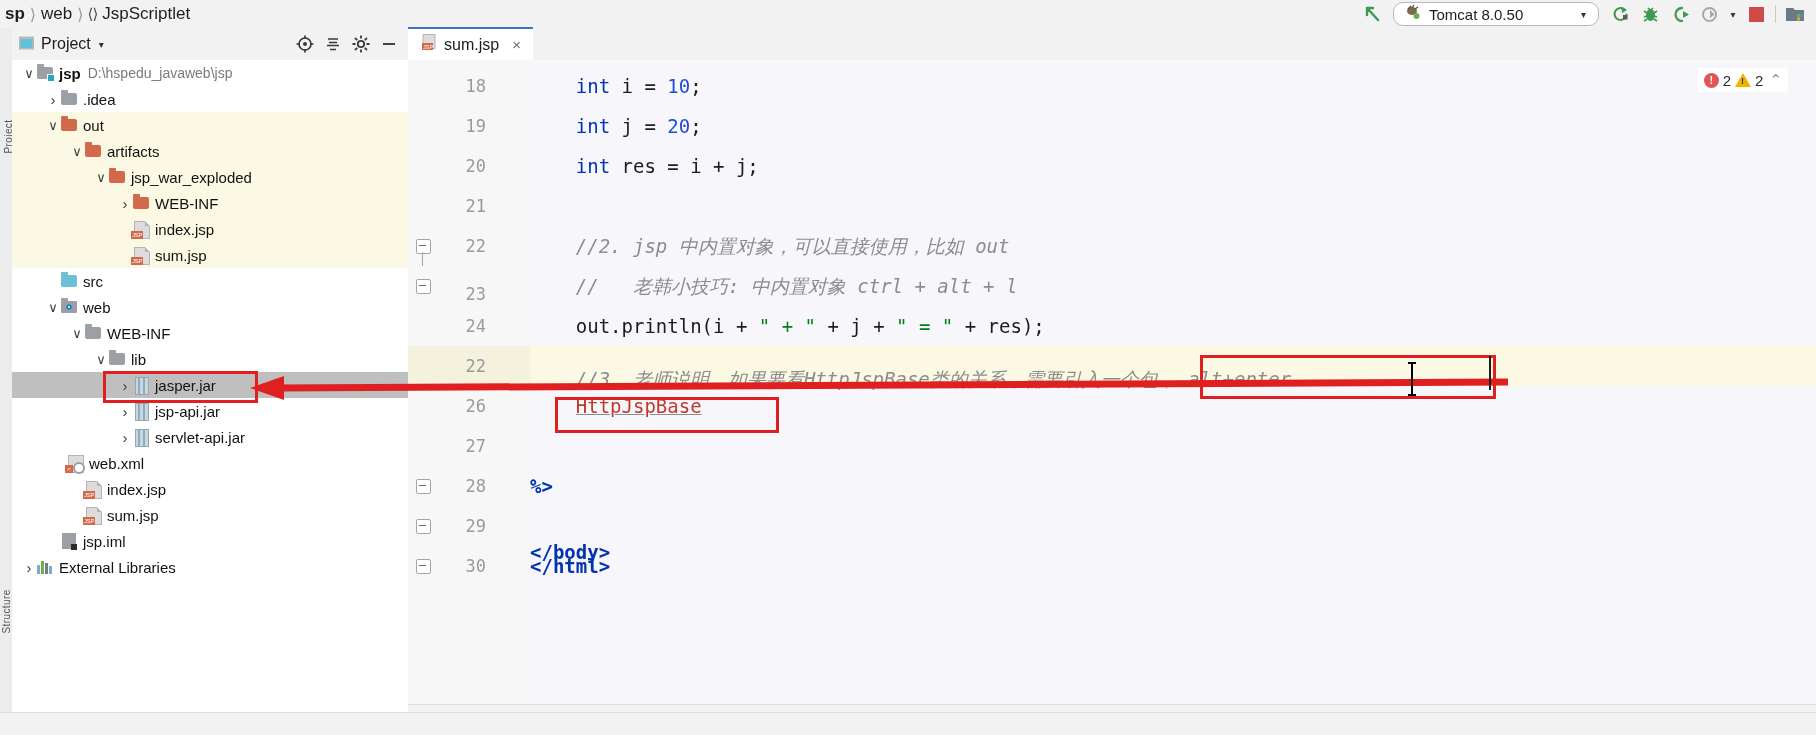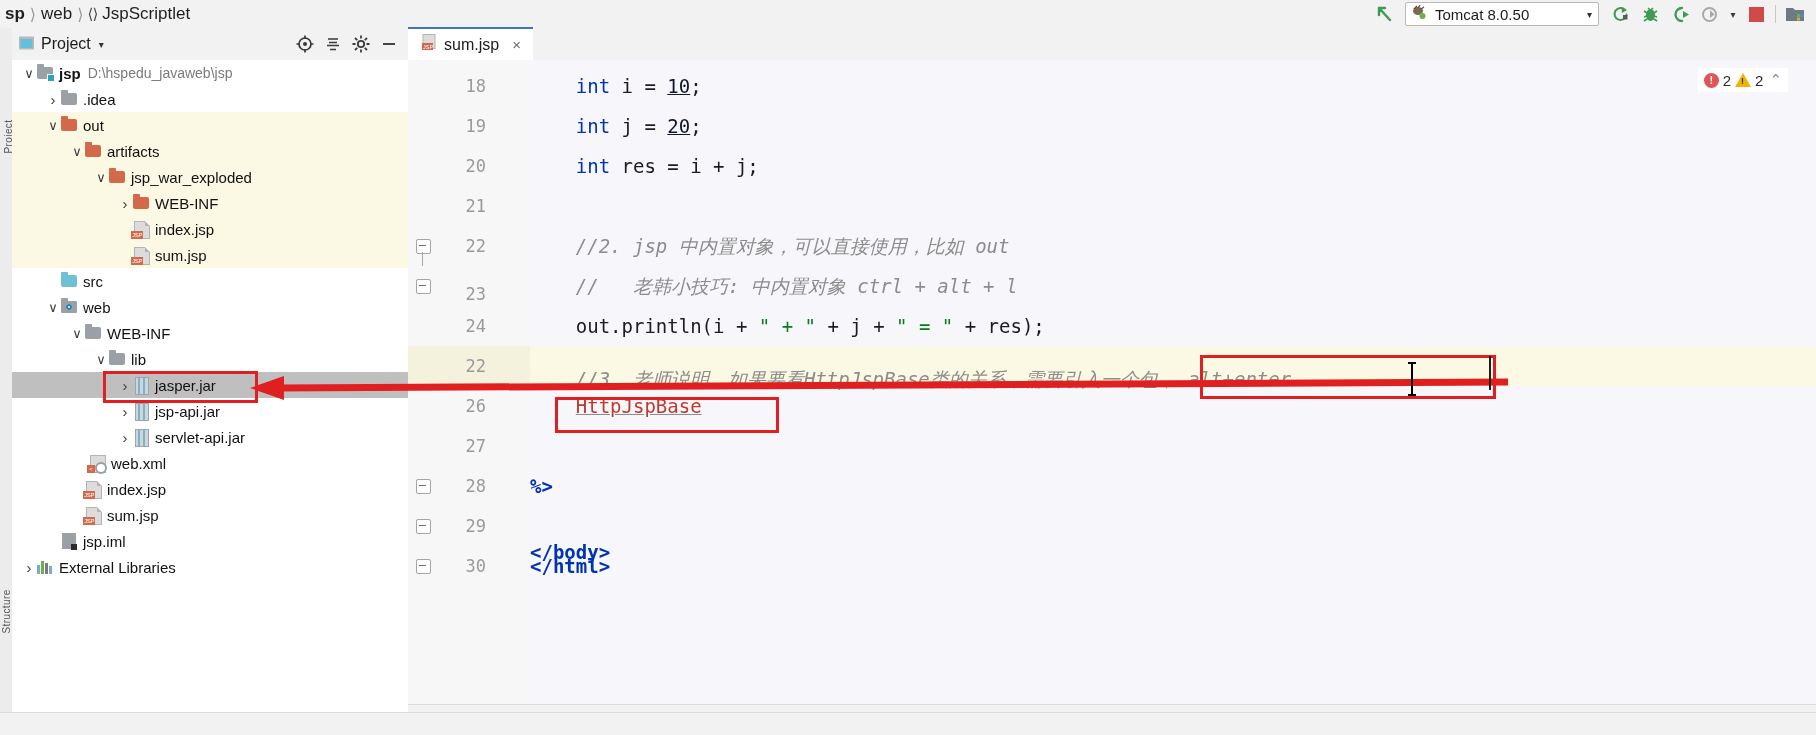--- a/index.html
+++ b/index.html
@@ -20,22 +20,22 @@
   }
   .breadcrumb{display:flex;align-items:center;height:28px;padding-left:2px;gap:0px;}
   .crumb{font-size:17px;color:#1f1f1f;padding:0 3px;white-space:nowrap;}
   .crumb.bold{font-weight:bold;}
   .crumb-sep{color:#9a9a9a;font-size:16px;padding:0 2px;}
   .ltgt{color:#4a4a4a;font-size:15px;letter-spacing:-1px;padding:0 2px;}
 
   .topright{position:absolute;right:0;top:0;height:28px;display:flex;align-items:center;gap:0px;}
   .tb-ico{width:30px;height:28px;display:flex;align-items:center;justify-content:center;}
   .runcfg{
-    height:22px;min-width:180px;background:#fff;border:1px solid #b9b9b9;border-radius:2px;
-    display:flex;align-items:center;gap:6px;padding:0 6px;margin:0 6px;
+    height:22px;min-width:180px;background:#fff;border:1px solid #b9b9b9;border-radius:10px;
+    display:flex;align-items:center;gap:6px;padding:0 12px;margin:0 6px;
     font-size:15px;color:#1c1c1c;
   }
   .runcfg .caret{margin-left:auto;font-size:10px;color:#333;}
   .vsep{width:1px;height:18px;background:#c8c8c8;margin:0 4px;}
 
   
   .leftrail{
     position:absolute;left:0;top:28px;width:12px;height:707px;
     background:#ececec;border-right:1px solid #d6d6d6;
   }
@@ -126,21 +126,21 @@
     position:absolute;left:0;width:78px;text-align:right;
     font-family:"DejaVu Sans Mono","Liberation Mono",monospace;font-size:17px;color:#9a9a9a;
   }
   .code{
     position:absolute;left:122px;right:0;white-space:pre;
     font-family:"DejaVu Sans Mono","Liberation Mono",monospace;font-size:19px;color:#1c1c1c;
   }
   .hl-line{position:absolute;left:0;right:0;height:40px;background:#fbf8e3;}
   .gut-hl{position:absolute;left:0;width:122px;height:40px;background:#f4f1dd;}
   .kw{color:#0033b3;}
-  .num{color:#0f172a;text-decoration:underline;}
+  .num{color:#1d4ed8;}
   .str{color:#067d17;}
   .cmt{color:#8c8c8c;font-style:italic;}
   .err{color:#c0392b;text-decoration:underline;text-decoration-color:#8d8d8d;}
   .tag{color:#0033b3;font-weight:bold;}
   .pct{color:#0033b3;font-weight:bold;}
 
   .foldmark{position:absolute;left:8px;width:13px;height:13px;border:1px solid #a6a6a6;background:#fff;border-radius:2px;}
   .foldmark .ln{position:absolute;left:2px;top:5px;width:7px;height:1px;background:#6b6b6b;}
 
   
@@ -388,21 +388,21 @@
           </span>
           <span class="label">jsp-api.jar</span>
         </div>
         <div class="row" style="padding-left: 106px;">
           <span class="arrow" style="font-size: 15px;">›</span>
           <span class="ficon">
             <span class="jarico"></span>
           </span>
           <span class="label">servlet-api.jar</span>
         </div>
-        <div class="row" style="padding-left: 62px;">
+        <div class="row" style="padding-left: 40px;">
           <span class="arrow empty">&nbsp;</span>
           <span class="ficon">
             <span class="xmlico"></span>
             <span class="xmlbadge">&lt;</span>
             <span class="xmlgear"></span>
           </span>
           <span class="label">web.xml</span>
         </div>
         <div class="row" style="padding-left: 58px;">
           <span class="arrow empty">&nbsp;</span>

